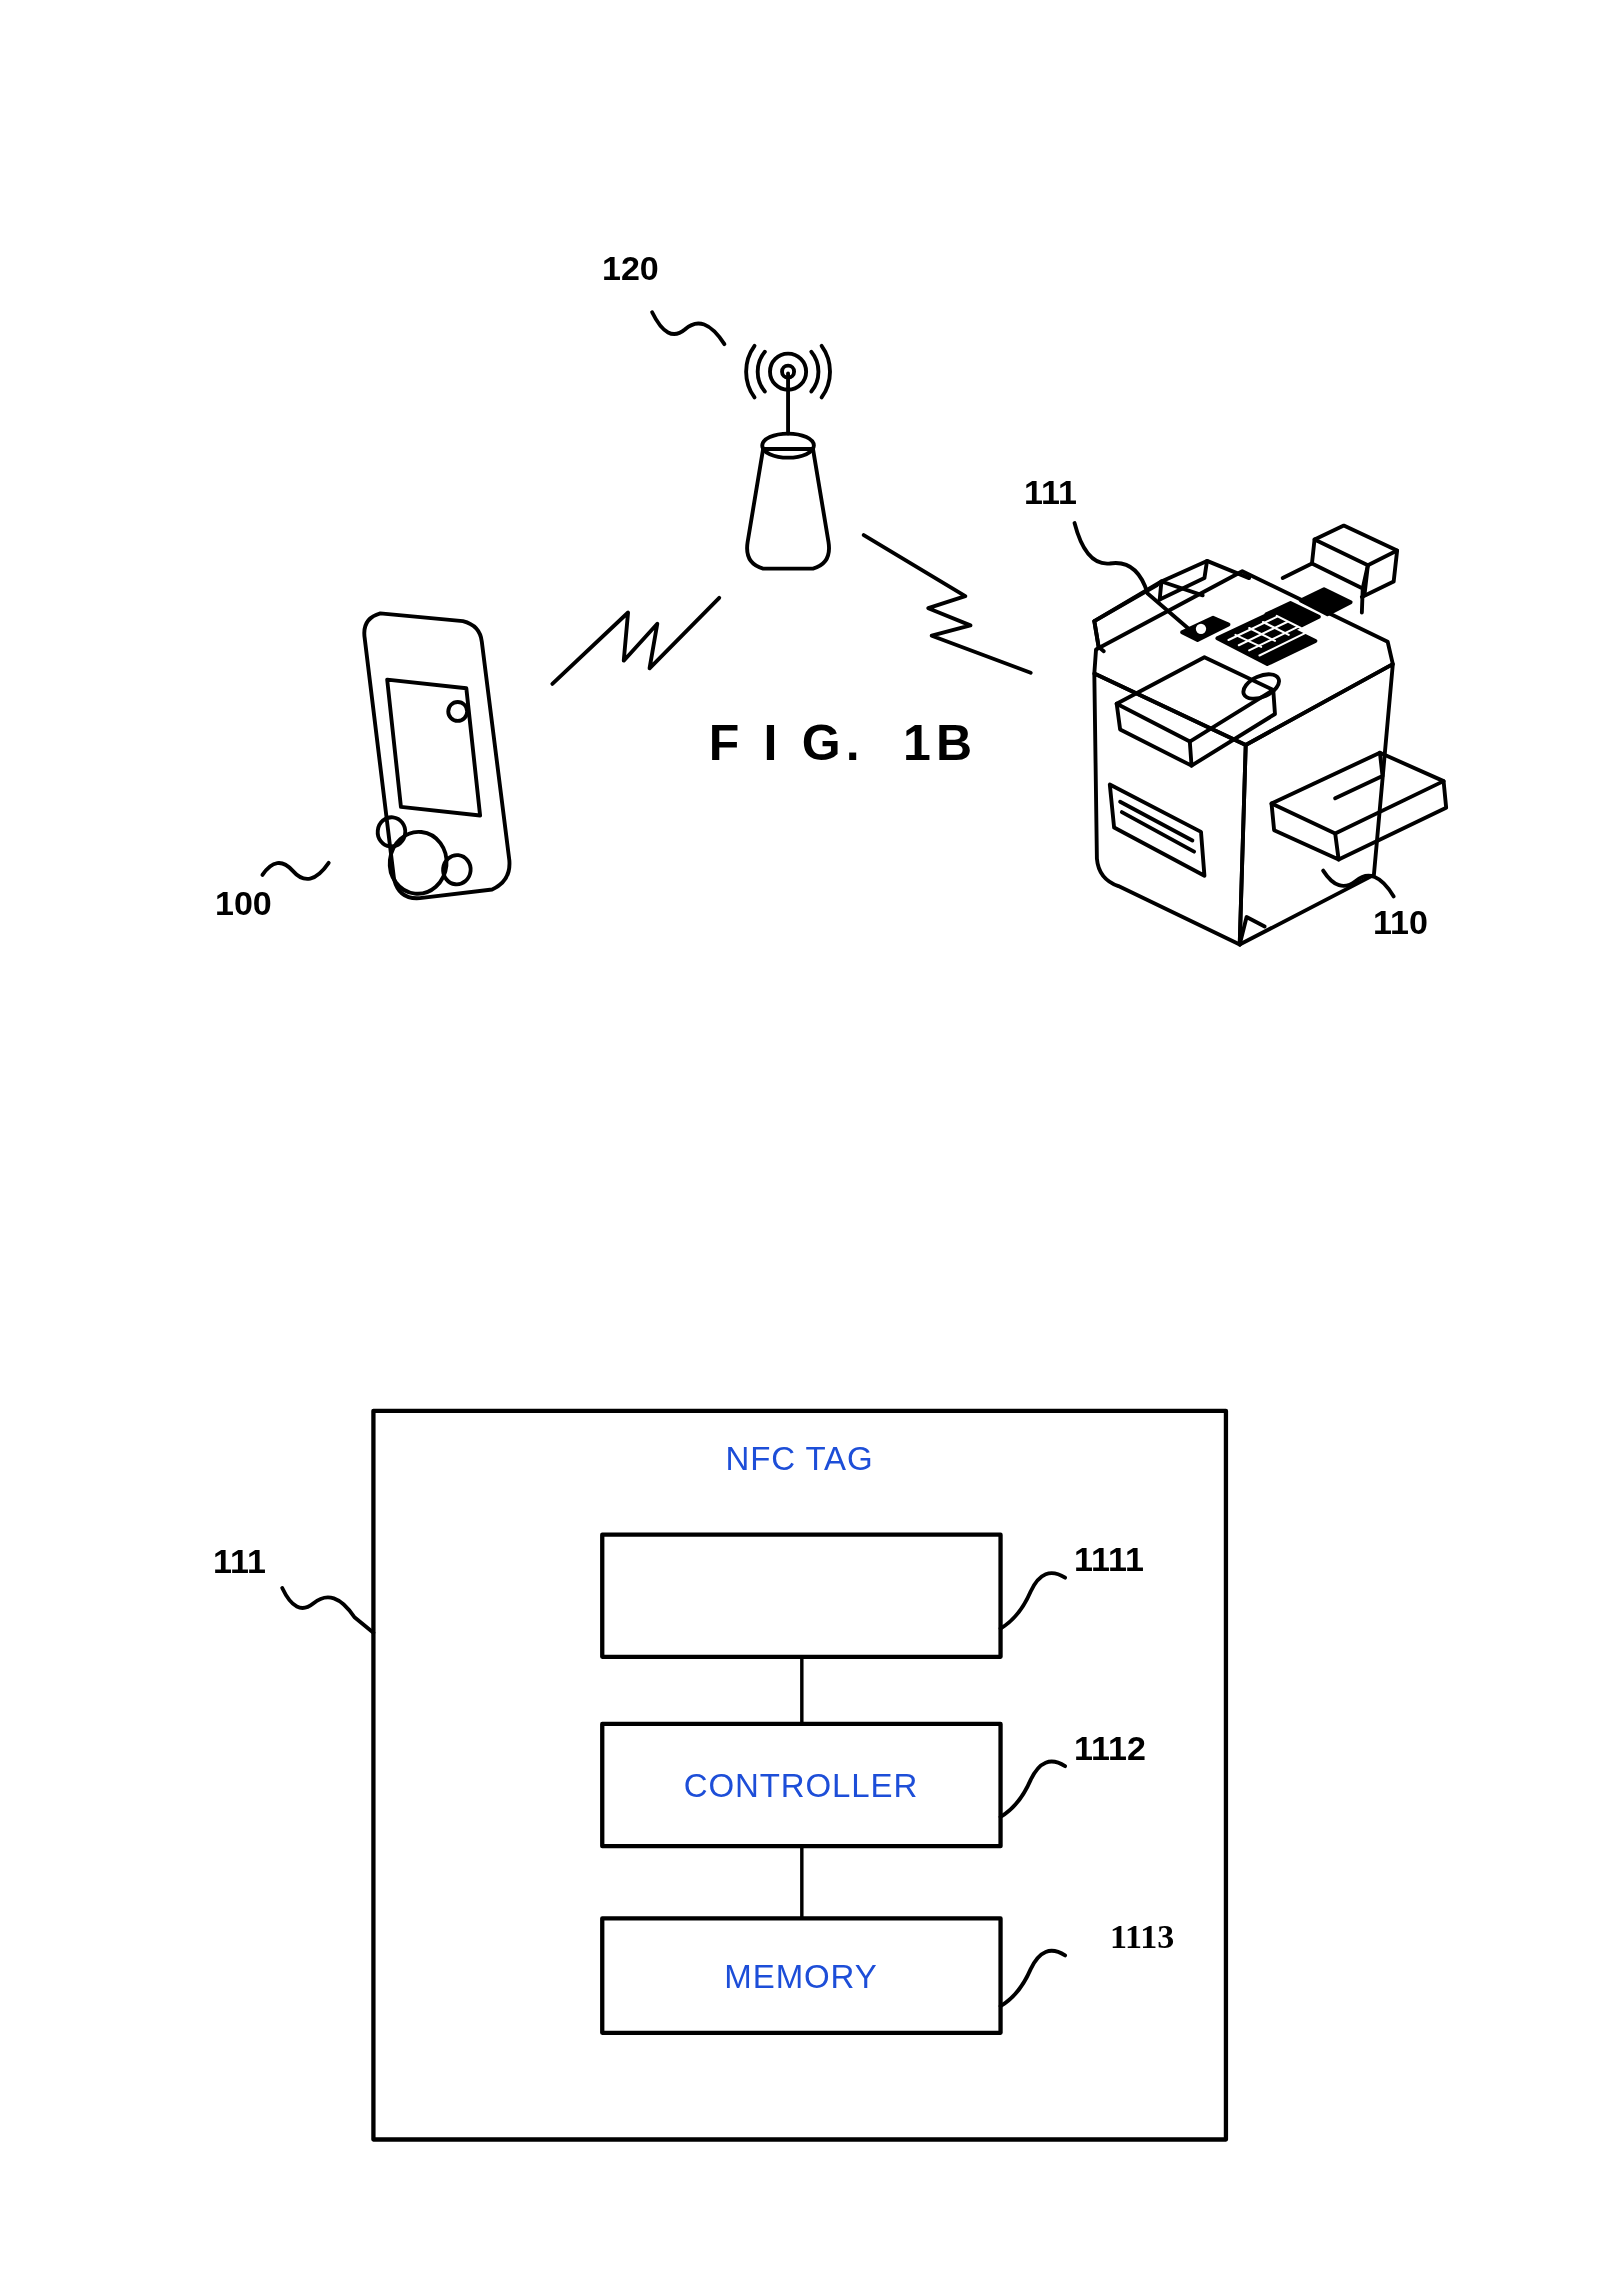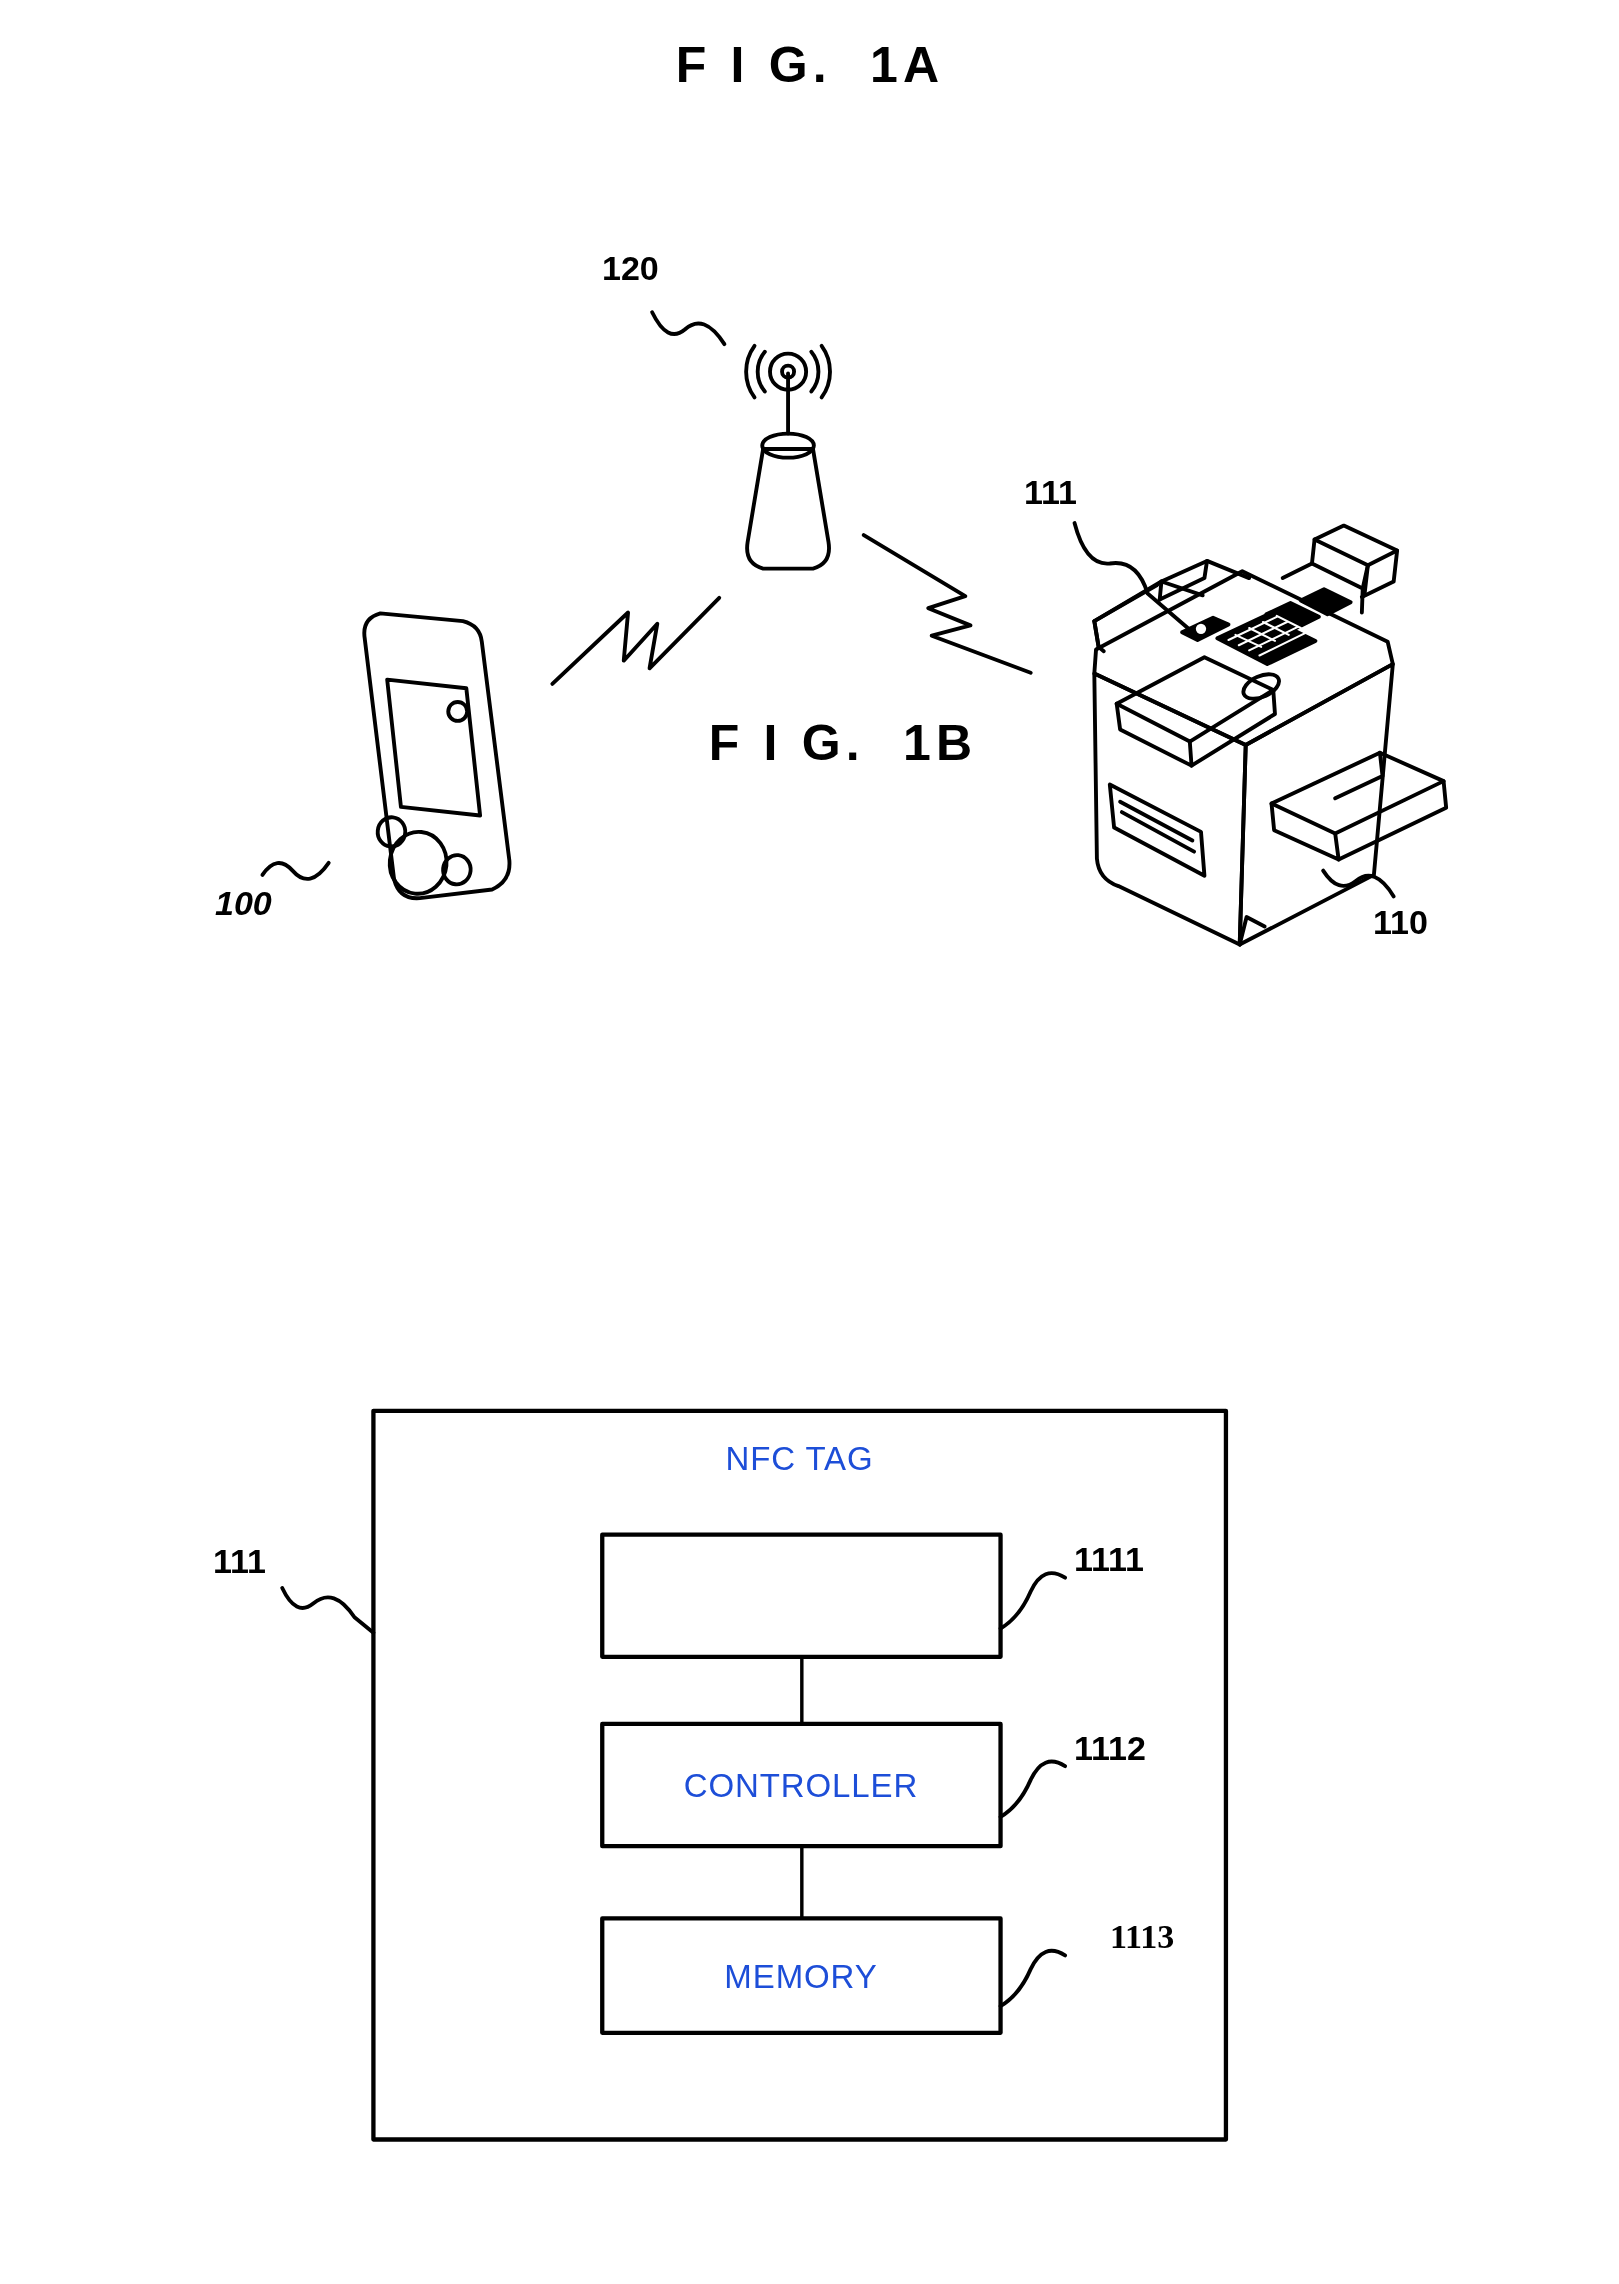--- a/index.html
+++ b/index.html
@@ -58,21 +58,20 @@
     color: #1d4ed8;
     white-space: pre;
     text-align: center;
   }
 </style>
 </head>
 <body>
 
 <div class="page">
 
-  <div class="fig-title" id="fig1a-title">F I G.  1A</div>
 
   <div class="fig-title" id="fig1b-title">F I G.  1B</div>
 
   <svg class="svg-layer" viewBox="0 0 1883 2655" xmlns="http://www.w3.org/2000/svg">
 
     <g fill="none" stroke="#000000" stroke-width="4.5" stroke-linejoin="round" stroke-linecap="round">
 
       <g>
 
         <path d="M 887 522 L 869 630 Q 865 655 887 661 L 945 661 Q 967 655 963 630 L 945 522 Z"></path>
@@ -216,21 +215,21 @@
 
     </g>
   </svg>
 
   <div class="refnum" style="left:602px; top:249px;">120</div>
 
   <div class="refnum" style="left:1024px; top:473px;">111</div>
 
   <div class="refnum" style="left:1373px; top:903px;">110</div>
 
-  <div class="refnum" style="left:215px; top:884px;font-style:italic;">100</div>
+  <div class="refnum" style="left:215px; top:884px;">100</div>
 
   <div class="blocklabel" style="left:373px; top:1440px; width:853px;">NFC TAG</div>
 
 
   <div class="blocklabel" style="left:602px; top:1958px; width:398px;">MEMORY</div>
 
   <div class="blocklabel" style="left:602px; top:1767px; width:398px;">CONTROLLER</div>
 
   <div class="refnum" style="left:213px; top:1542px;">111</div>
 

